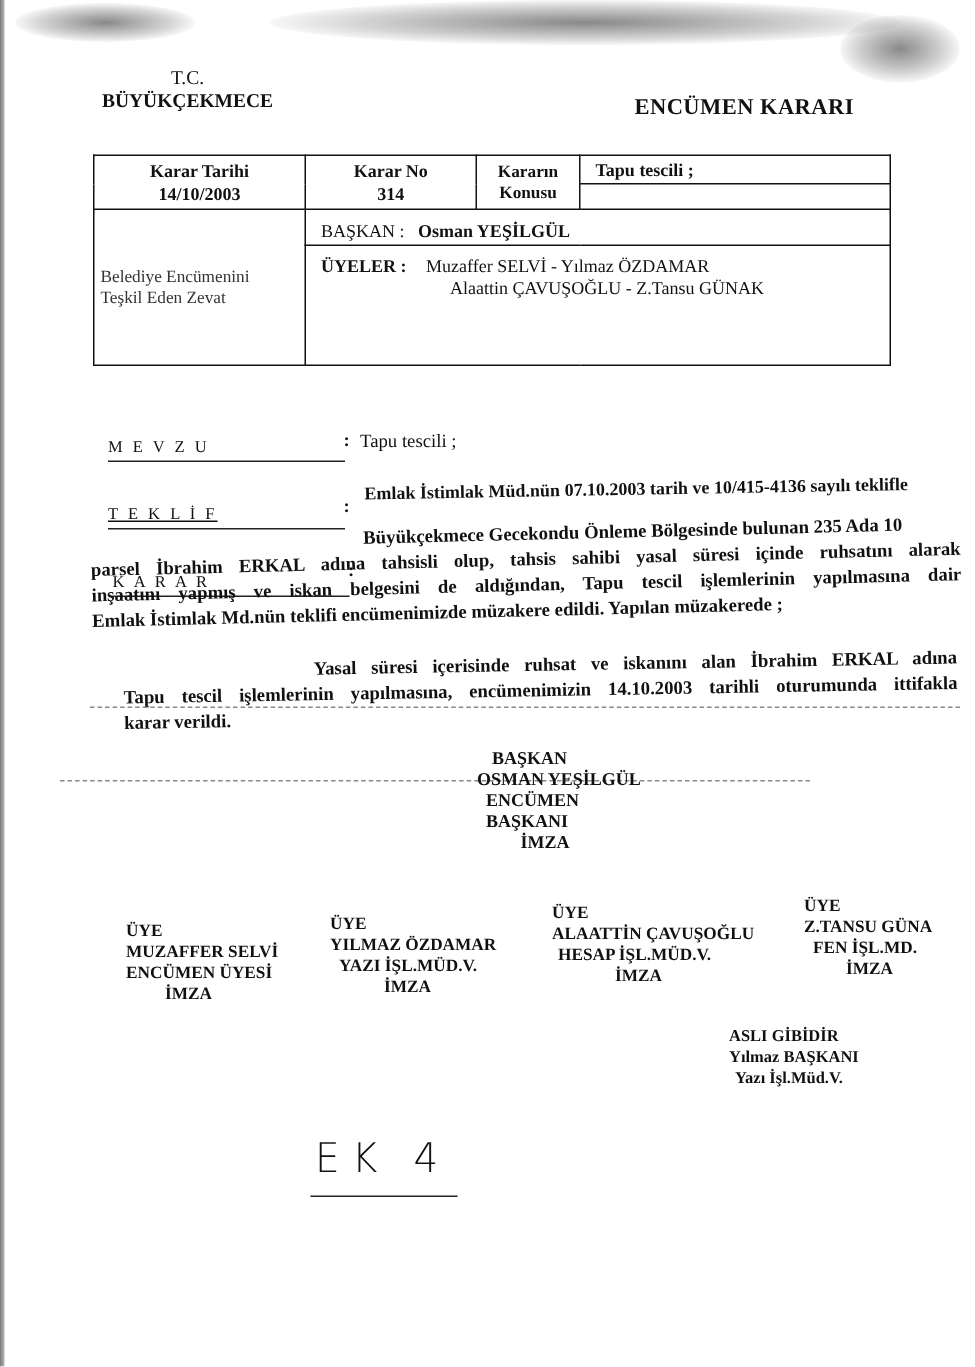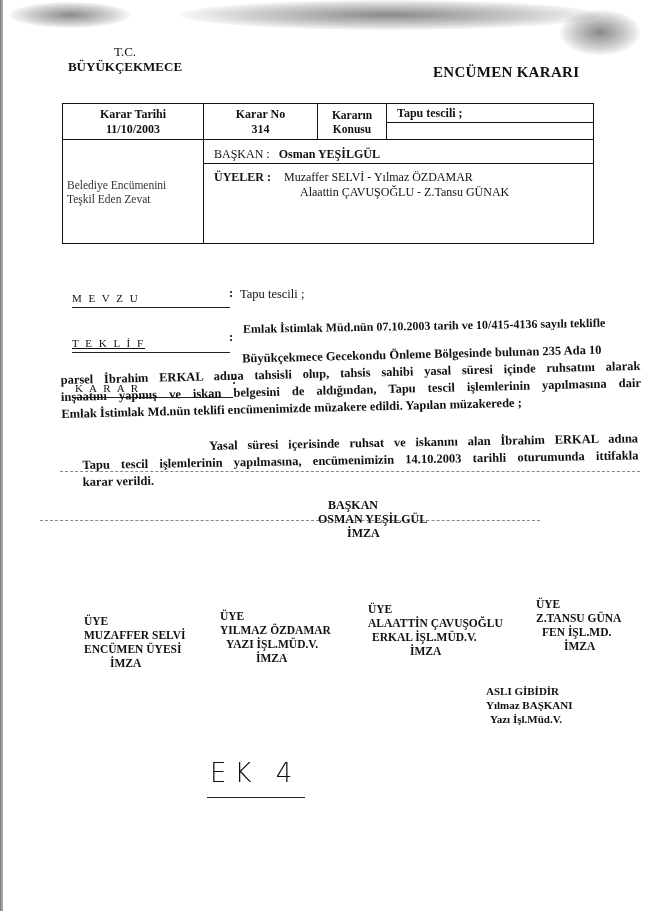--- a/index.html
+++ b/index.html
@@ -25,28 +25,28 @@
 
 <div class="abs left-edge"></div>
 <div class="smudge" style="left:10px;top:2px;width:120px;height:26px;"></div>
 <div class="smudge" style="left:180px;top:0px;width:420px;height:30px;"></div>
 <div class="smudge" style="left:560px;top:10px;width:80px;height:45px;"></div>
 
 <div class="abs hdr" style="left:60px;top:44px;width:130px;">
   <div style="font-weight:normal;">T.C.</div>
   <div>BÜYÜKÇEKMECE</div>
 </div>
-<div class="abs title" style="left:433px;top:64px;">ENCÜMEN KARARI</div>
+<div class="abs title" style="left:423px;top:64px;">ENCÜMEN KARARI</div>
 
 <table class="info">
   <tbody>
       <tr style="height:19px;">
     <td rowspan="2" class="c b" style="width:132px;">
       <div>Karar Tarihi</div>
-      <div>11/10/2003</div>
+      <div>14/10/2003</div>
     </td>
     <td rowspan="2" class="c b" style="width:105px;">
       <div>Karar No</div>
       <div>314</div>
     </td>
     <td rowspan="2" class="c b" style="width:60px;font-size:11.5px;line-height:14px;">
       <div>Kararın</div>
       <div>Konusu</div>
     </td>
     <td class="b" style="padding-left:10px;">Tapu tescili ;</td>
@@ -105,39 +105,40 @@
   <div style="padding-left:127px;text-align:justify;text-align-last:justify;">Yasal süresi içerisinde ruhsat ve iskanını alan İbrahim ERKAL adına</div>
   <div style="text-align:justify;text-align-last:justify;">Tapu tescil işlemlerinin yapılmasına,  encümenimizin 14.10.2003 tarihli oturumunda ittifakla</div>
   <div>karar verildi.</div>
 </div>
 <div class="abs dash" style="left:60px;top:471px;width:580px;"></div>
 
 <div class="abs dash" style="left:40px;top:520px;width:500px;"></div>
 <div class="abs sig" style="left:300px;top:498px;width:140px;text-align:left;font-size:12px;">
   <div style="padding-left:28px;">BAŞKAN</div>
   <div style="padding-left:18px;">OSMAN YEŞİLGÜL</div>
+  <div style="padding-left:24px;">ENCÜMEN BAŞKANI</div>
   <div style="padding-left:47px;">İMZA</div>
 </div>
 
 <div class="abs sig" style="left:84px;top:614px;width:110px;text-align:left;">
   <div style="padding-left:0px;">ÜYE</div>
   <div>MUZAFFER SELVİ</div>
   <div>ENCÜMEN ÜYESİ</div>
   <div style="padding-left:26px;">İMZA</div>
 </div>
 <div class="abs sig" style="left:220px;top:609px;width:130px;text-align:left;">
   <div>ÜYE</div>
   <div>YILMAZ ÖZDAMAR</div>
   <div style="padding-left:6px;">YAZI İŞL.MÜD.V.</div>
   <div style="padding-left:36px;">İMZA</div>
 </div>
 <div class="abs sig" style="left:368px;top:602px;width:150px;text-align:left;">
   <div>ÜYE</div>
   <div>ALAATTİN ÇAVUŞOĞLU</div>
-  <div style="padding-left:4px;">ERKAL İŞL.MÜD.V.</div>
+  <div style="padding-left:4px;">HESAP İŞL.MÜD.V.</div>
   <div style="padding-left:42px;">İMZA</div>
 </div>
 <div class="abs sig" style="left:536px;top:597px;width:114px;text-align:left;">
   <div>ÜYE</div>
   <div>Z.TANSU GÜNA</div>
   <div style="padding-left:6px;">FEN İŞL.MD.</div>
   <div style="padding-left:28px;">İMZA</div>
 </div>
 
 <div class="abs sig" style="left:486px;top:684px;width:120px;text-align:left;font-size:11px;">

